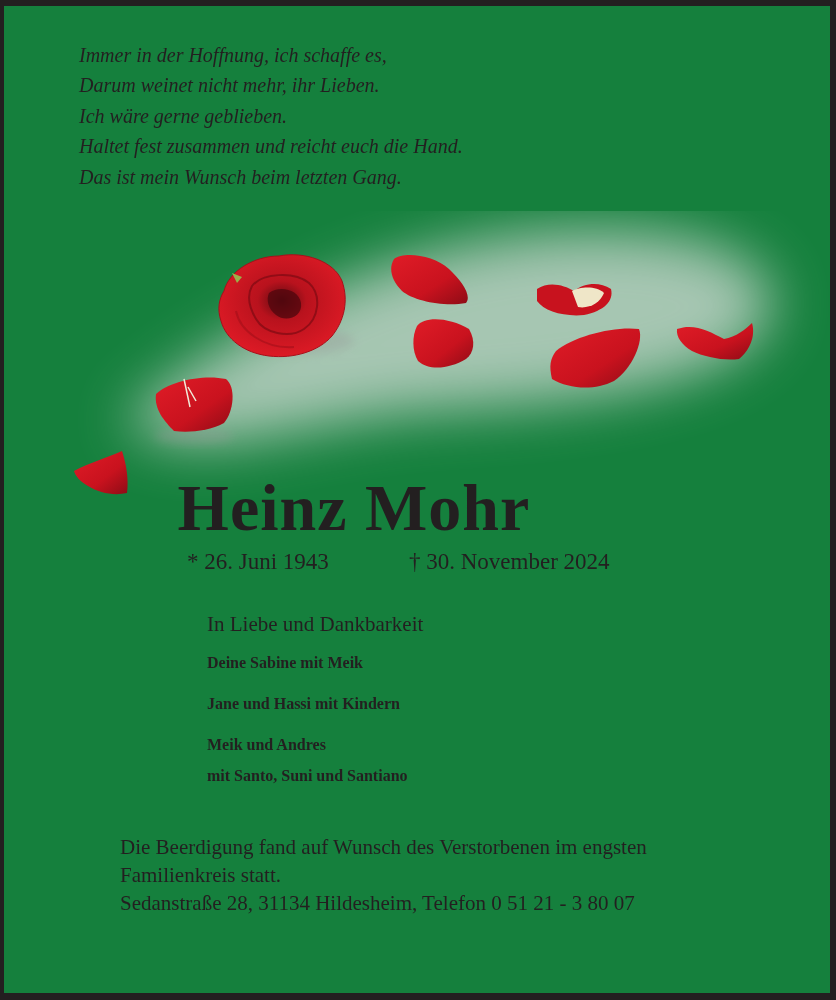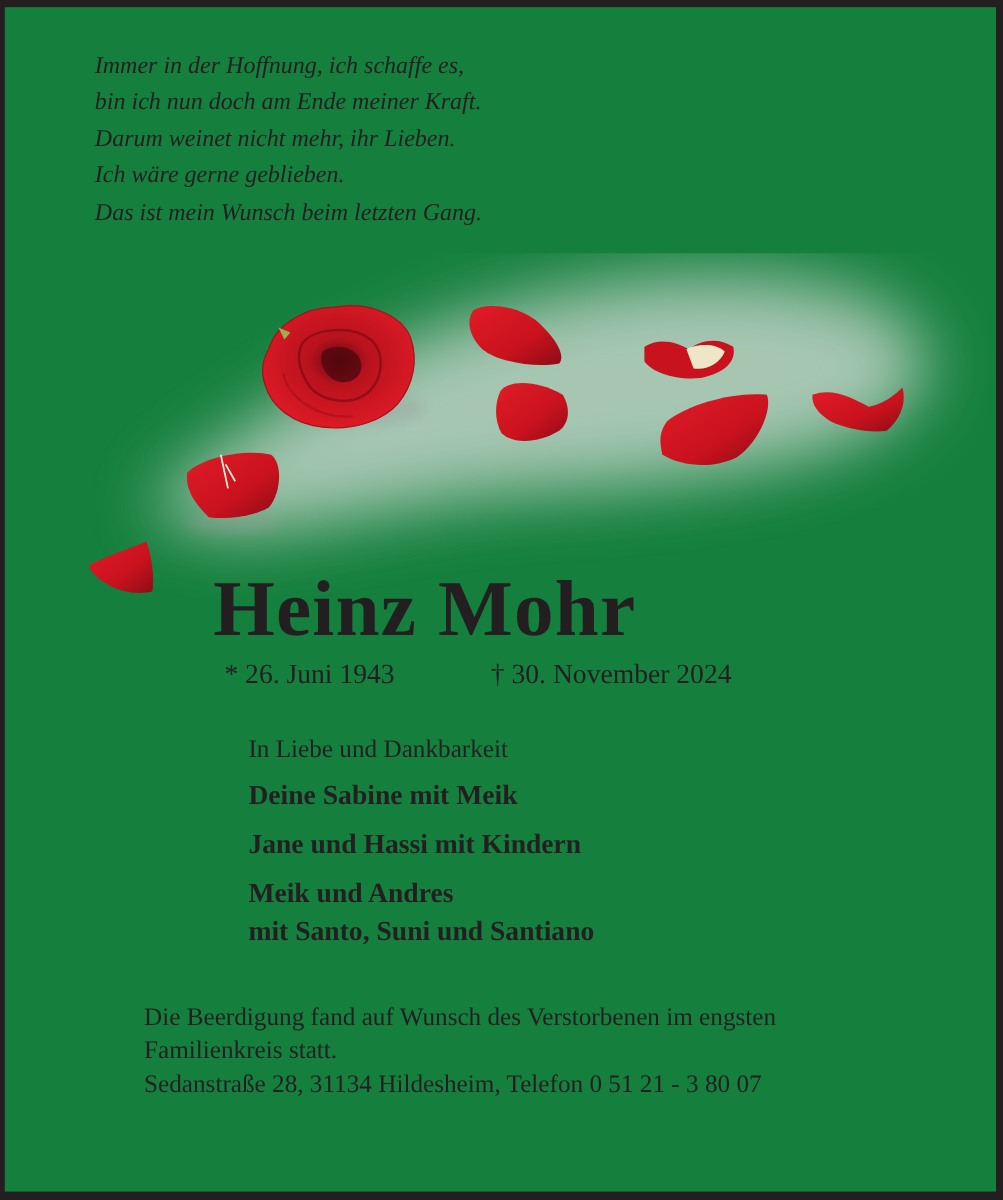--- a/index.html
+++ b/index.html
@@ -16,37 +16,37 @@
   .poem div { white-space: nowrap; }
   .image-area { position: absolute; left: 0; top: 205px; width: 826px; height: 290px; }
   .name {
     position: absolute; left: 0; width: 700px; top: 462px; text-align: center;
     font-size: 66px; font-weight: bold; letter-spacing: 1px; line-height: 80px; margin: 0;
   }
   .dates { position: absolute; top: 541px; font-size: 23px; line-height: 30px; white-space: nowrap; }
   .birth { left: 183px; font-family: Liberation Serif, serif; }
   .death { left: 405px; }
   .intro { position: absolute; left: 203px; top: 604px; font-size: 21px; line-height: 28px; }
-  .mourners { position: absolute; left: 203px; top: 641px; font-size: 23px; font-weight: bold; line-height: 31px; }
+  .mourners { position: absolute; left: 203px; top: 641px; font-size: 16px; font-weight: bold; line-height: 31px; }
   .mourners .gap { margin-top: 10px; }
   .mourners div { white-space: nowrap; }
   .notice { position: absolute; left: 75px; top: 827px; font-size: 21px; line-height: 28px; margin-left: 41px; }
   .notice div { white-space: nowrap; }
   .notice .p2 { margin-top: 8px; }
 </style>
 </head>
 <body>
 
 <div class="sheet">
 
   <div class="poem serif">
     <div>Immer in der Hoffnung, ich schaffe es,</div>
-    <div>bin ich nun doch am Ende meiner Kraft.</div>
     <div>Darum weinet nicht mehr, ihr Lieben.</div>
     <div>Ich wäre gerne geblieben.</div>
+    <div>Haltet fest zusammen und reicht euch die Hand.</div>
     <div>Das ist mein Wunsch beim letzten Gang.</div>
   </div>
 
   <div class="image-area">
     <svg width="826" height="290" viewBox="0 0 826 290">
       <defs>
         <radialGradient id="bg" cx="0.5" cy="0.4" r="0.6">
           <stop offset="0" stop-color="#ececec"></stop>
           <stop offset="0.7" stop-color="#f4f4f4"></stop>
           <stop offset="1" stop-color="#ffffff"></stop>

